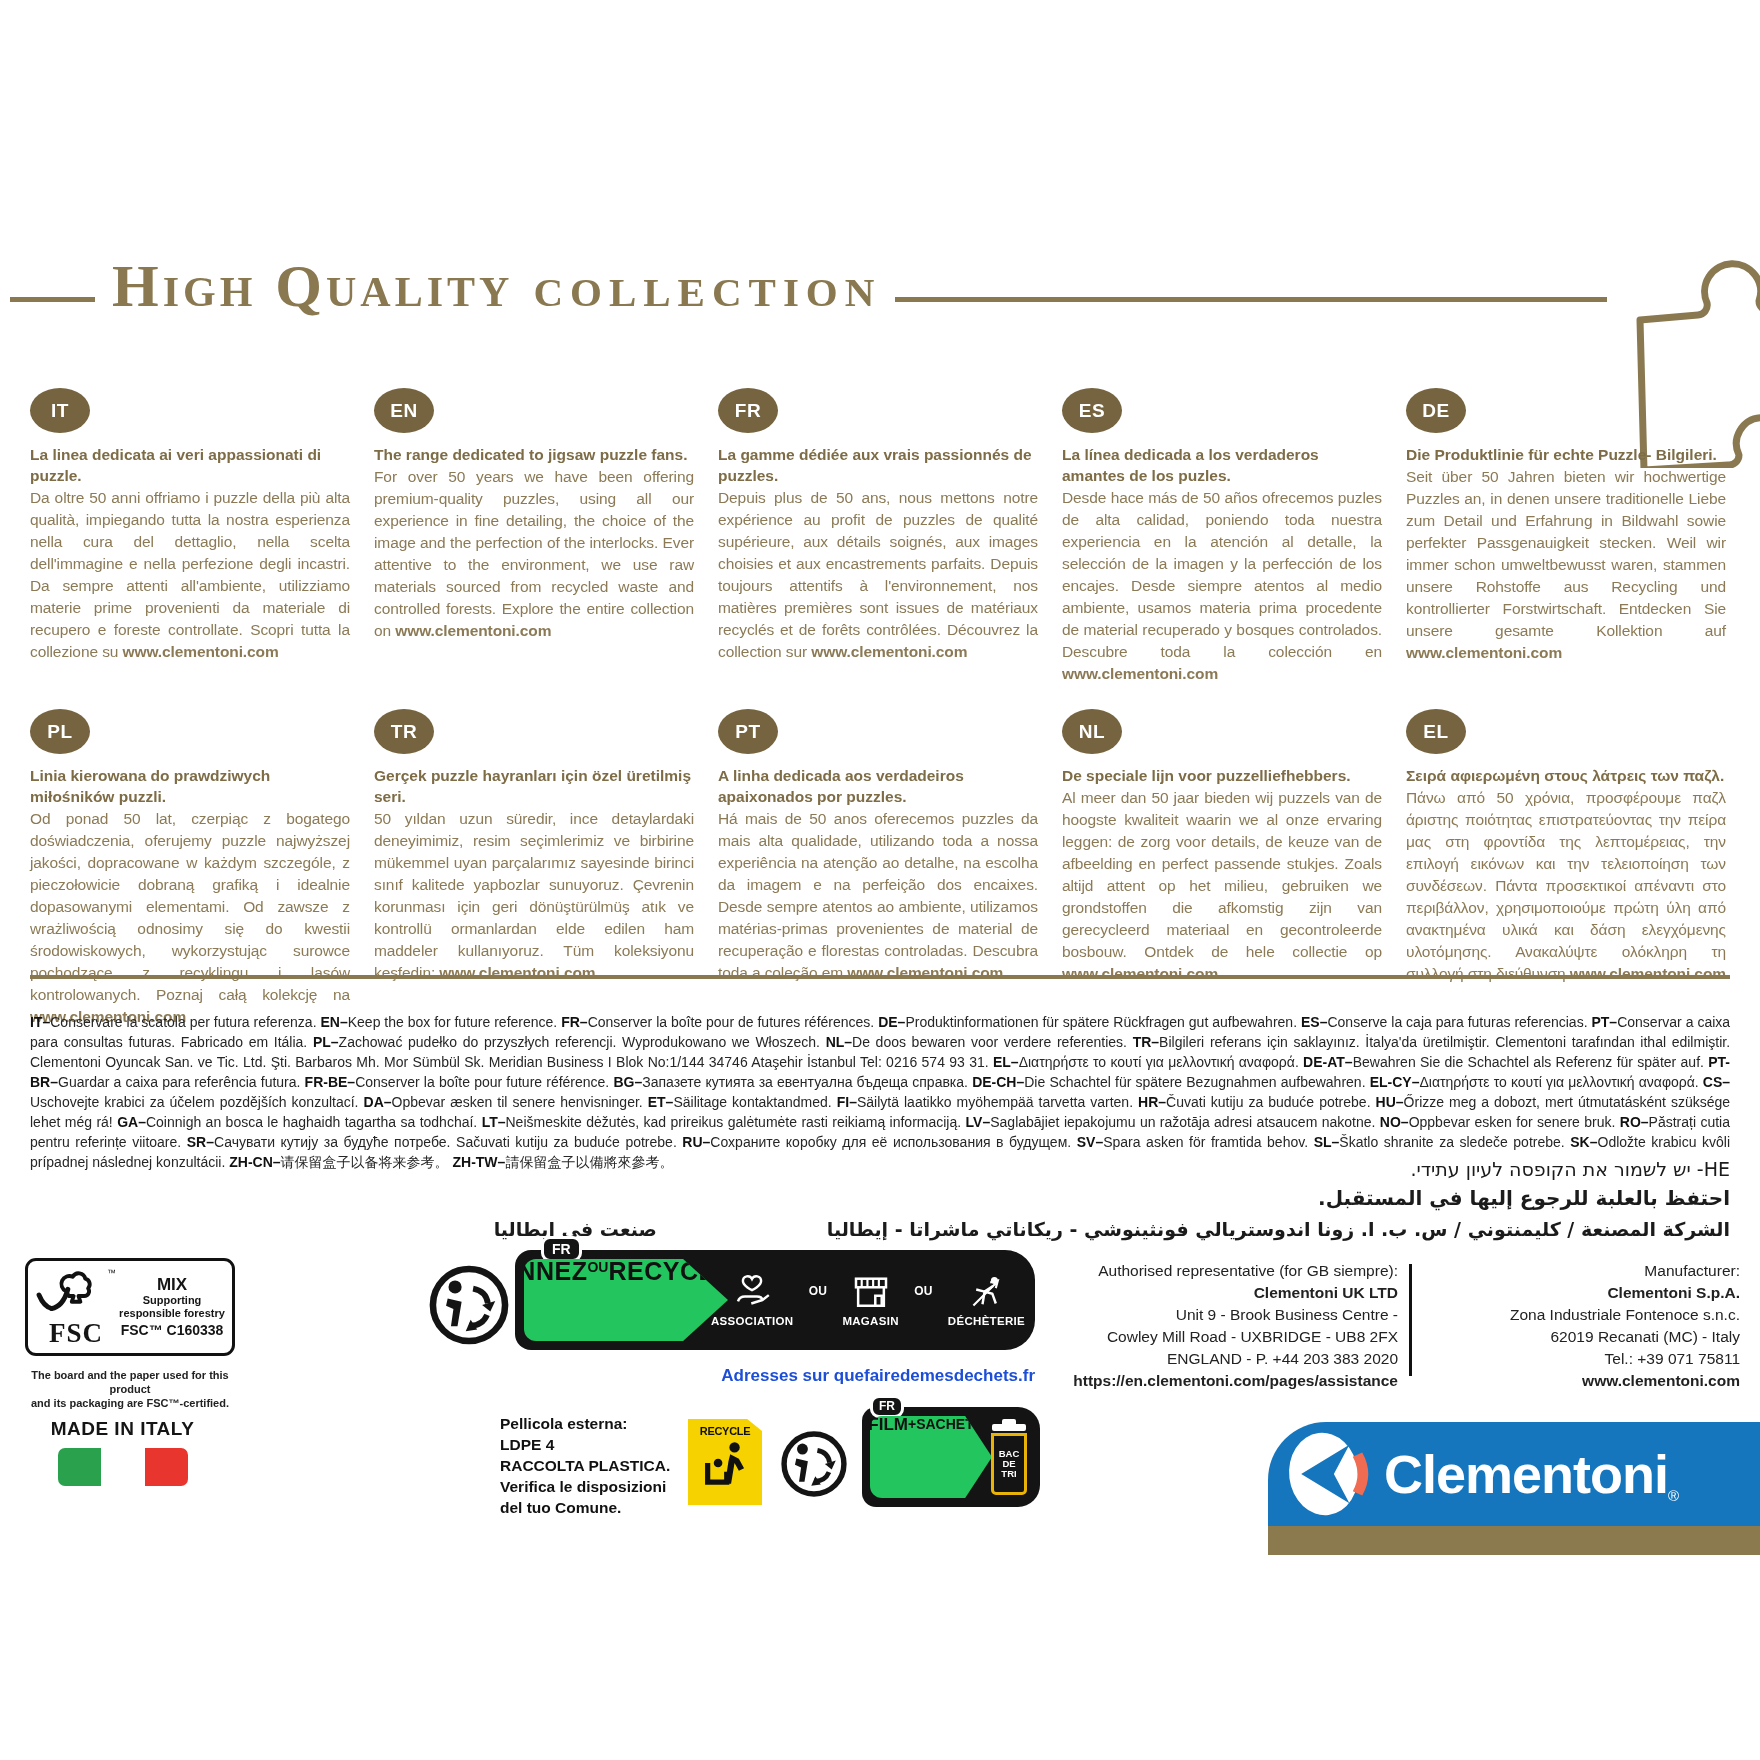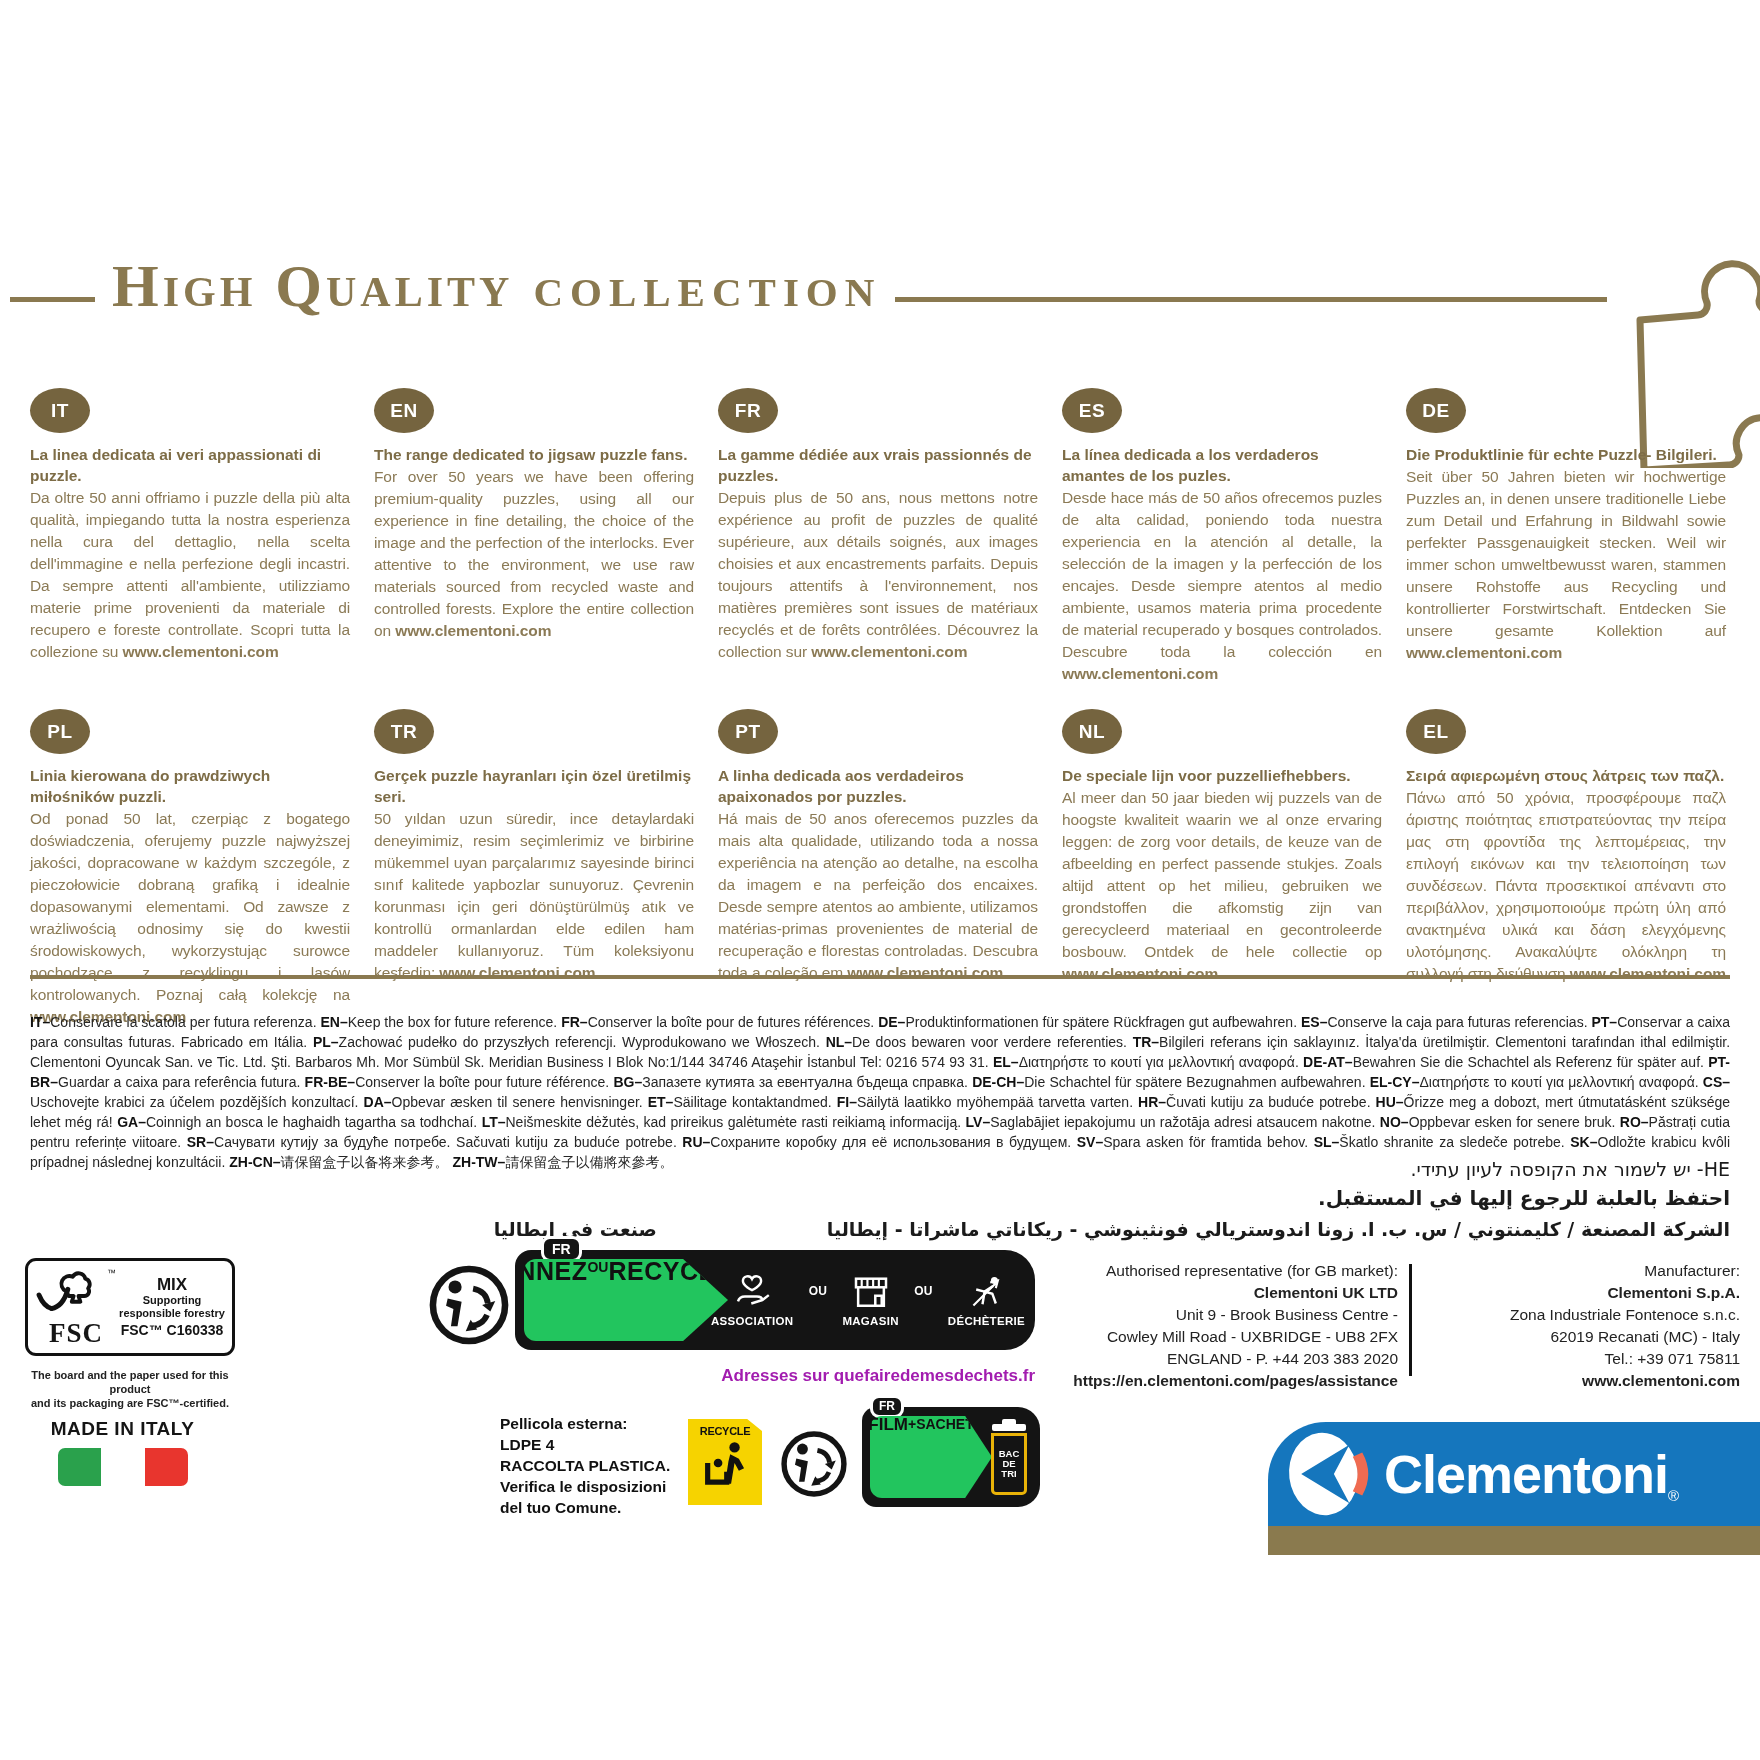--- a/index.html
+++ b/index.html
@@ -59,21 +59,21 @@
               display:flex;flex-direction:row;align-items:flex-start;justify-content:center;color:#111;}
   #donnez-chev{left:9px;top:9px;width:178px;height:82px;padding-right:26px;}
   #donnez-chev .big{font-weight:bold;font-size:25px;line-height:25px;letter-spacing:.5px;}
   #donnez-chev .small{font-weight:bold;font-size:14px;line-height:16px;}
   #donnez-icons{position:absolute;left:196px;top:0;right:10px;height:100%;display:flex;
                 align-items:center;justify-content:space-between;color:#fff;}
   .d-item{display:flex;flex-direction:column;align-items:center;gap:2px;}
   .d-item .d-label{font-weight:bold;font-size:11.5px;letter-spacing:.3px;}
   .d-ou{font-weight:bold;font-size:12px;padding-bottom:18px;}
   #adresses{position:absolute;left:635px;top:1366px;width:400px;text-align:right;
-            font-weight:bold;font-size:17px;color:#a21caf;}
+            font-weight:bold;font-size:17px;color:#1d4ed8;}
   
   .addr{position:absolute;top:1260px;font-size:15.5px;line-height:22px;text-align:right;color:#222;}
   #uk-addr{left:1000px;width:398px;}
   #manu-addr{left:1425px;width:315px;}
   .addr .bold{font-weight:bold;}
   #addr-divider{position:absolute;left:1409px;top:1264px;width:3px;height:112px;background:#111;}
   
   #pellicola{position:absolute;left:500px;top:1413px;font-weight:bold;font-size:15.5px;line-height:21px;color:#111;}
   #recycle-box{position:absolute;left:688px;top:1419px;width:74px;height:86px;background:#f6d300;
                clip-path:polygon(0 0,80% 0,100% 14%,100% 100%,0 100%);
@@ -259,21 +259,21 @@
           <path d="M40 18 l-12 8 -12 -3 m12 3 l-3 18 m3 -18 l11 3 5 14" fill="none" stroke="#fff" stroke-width="3.5" stroke-linejoin="round"></path>
           <path d="M12 46 l32 -32 m-8 -1 l11 -3 -3 11" fill="none" stroke="#fff" stroke-width="3"></path>
         </svg>
         <div class="d-label">DÉCHÈTERIE</div>
       </div>
     </div>
   </div>
   <div id="adresses">Adresses sur quefairedemesdechets.fr</div>
 
   <div class="addr" id="uk-addr">
-    <div>Authorised representative (for GB market):</div>
+    <div>Authorised representative (for GB siempre):</div>
     <div class="bold">Clementoni UK LTD</div>
     <div>Unit 9 - Brook Business Centre -</div>
     <div>Cowley Mill Road - UXBRIDGE - UB8 2FX</div>
     <div>ENGLAND - P. +44 203 383 2020</div>
     <div class="bold">https://en.clementoni.com/pages/assistance</div>
   </div>
   <div id="addr-divider"></div>
   <div class="addr" id="manu-addr">
     <div>Manufacturer:</div>
     <div class="bold">Clementoni S.p.A.</div>

